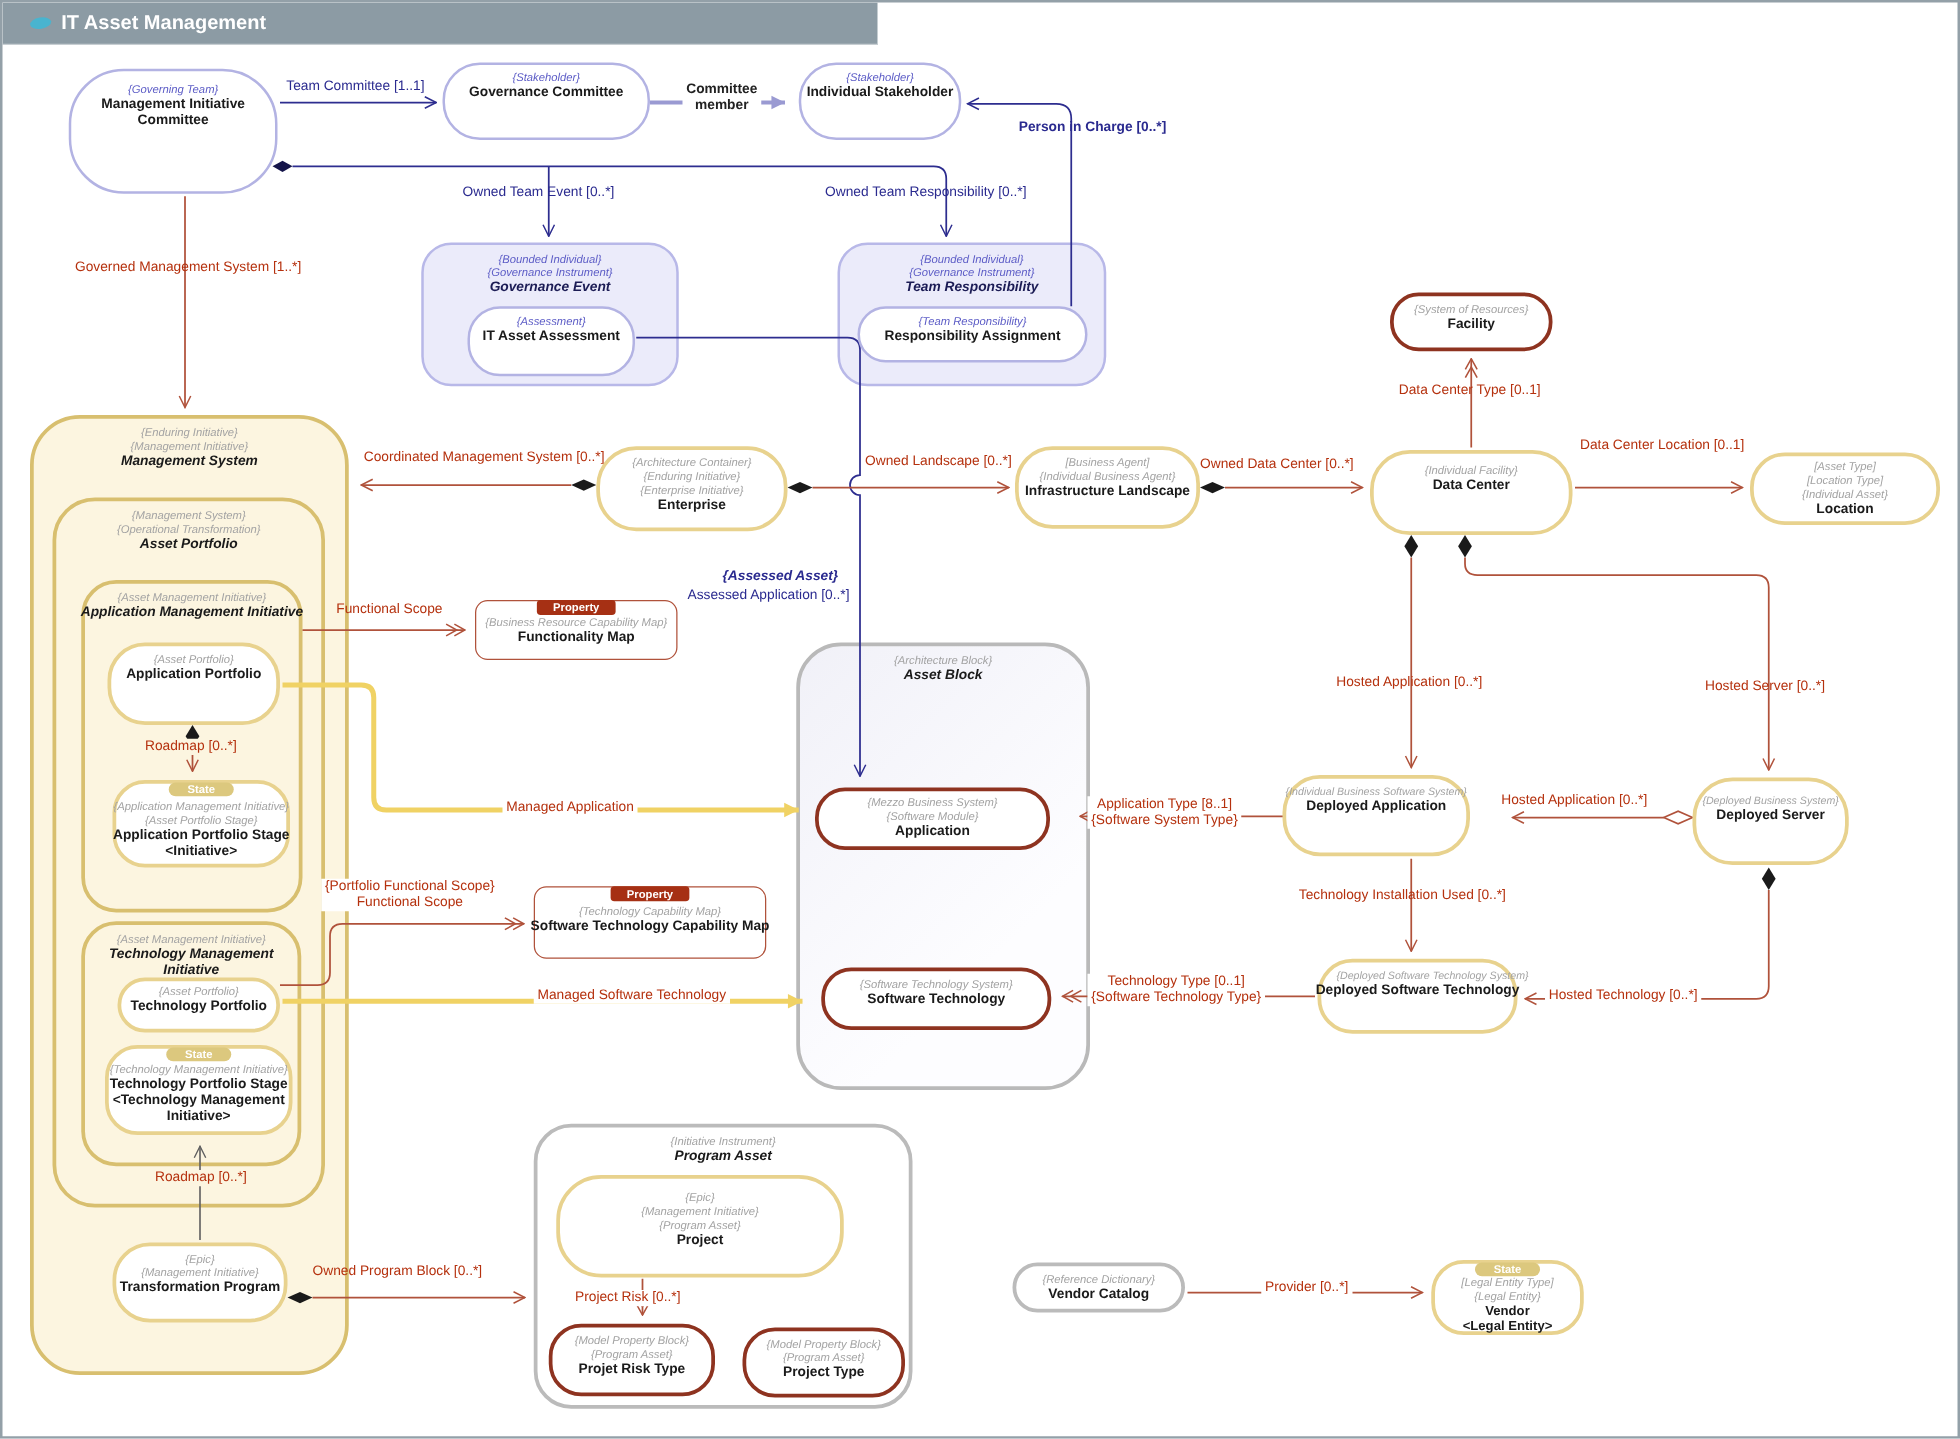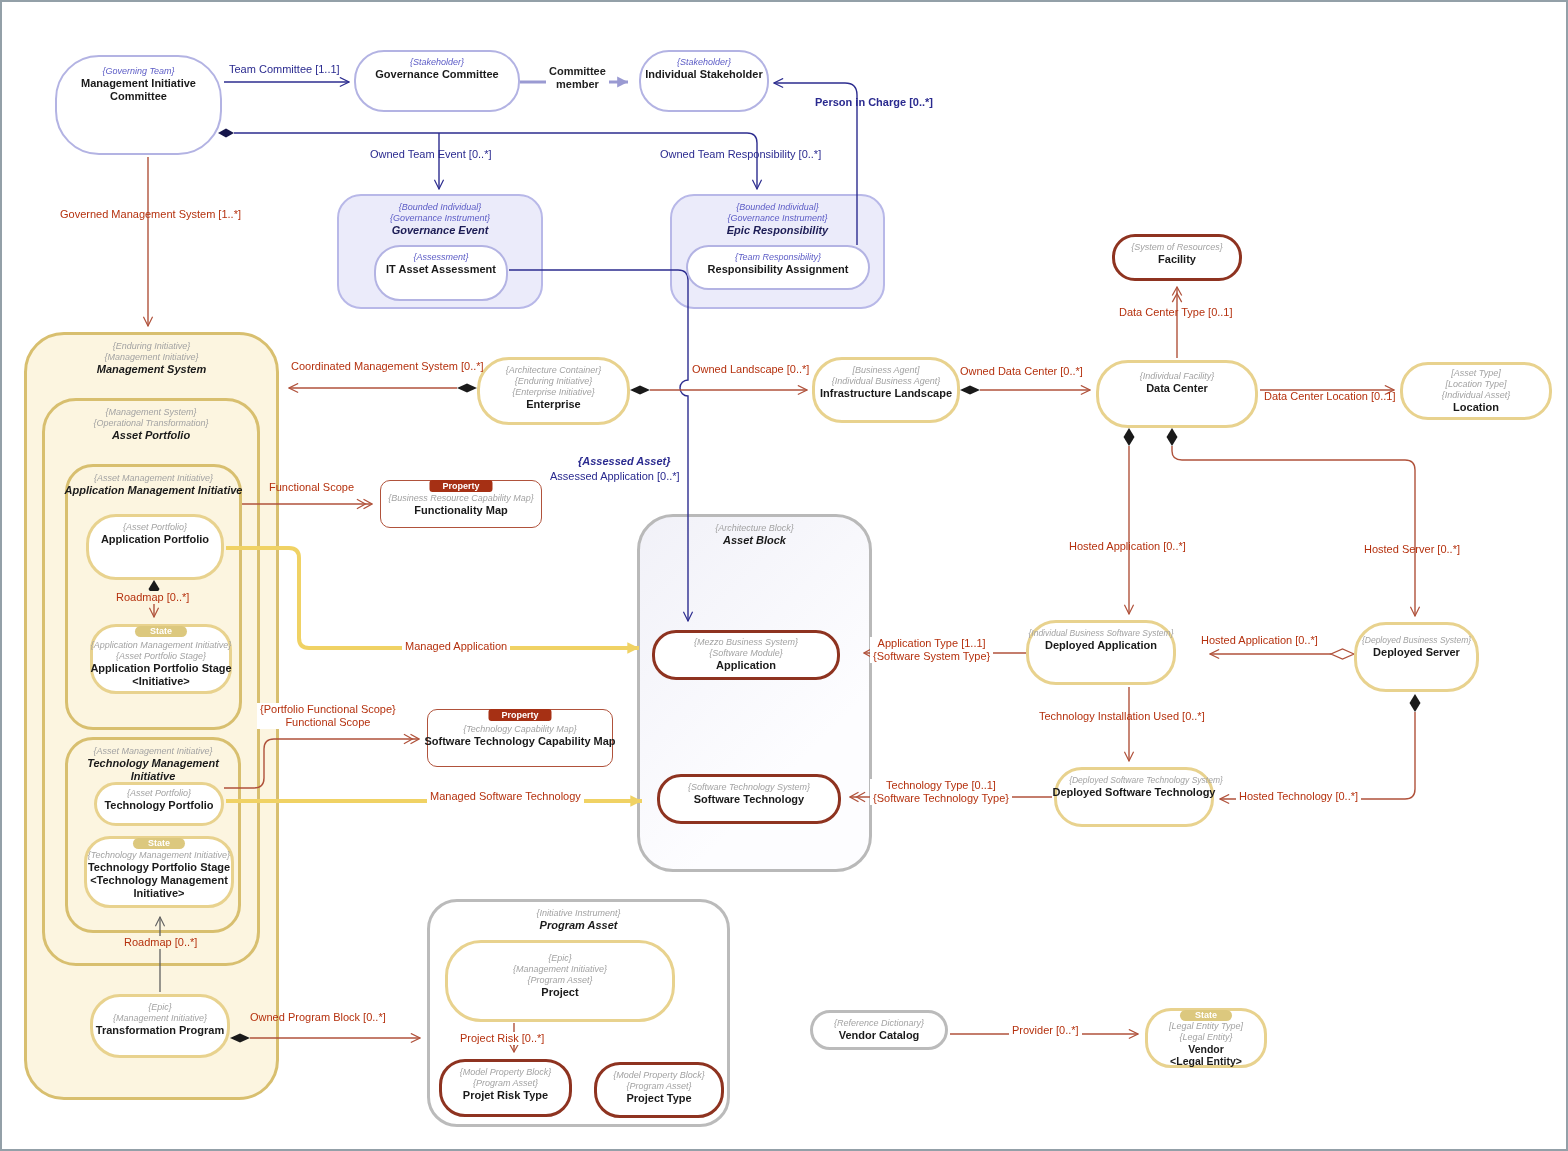--- a/index.html
+++ b/index.html
@@ -67,21 +67,21 @@
 Initiative</div>
   </div>
   <div class="cont lav st-blue nm-it nm-navy" style="left:335px;top:192px;width:206px;height:115px;border-radius:24px;">
     <div class="stereo">{Bounded Individual}
 {Governance Instrument}</div>
     <div class="nname">Governance Event</div>
   </div>
   <div class="cont lav st-blue nm-it nm-navy" style="left:668px;top:192px;width:215px;height:115px;border-radius:24px;">
     <div class="stereo">{Bounded Individual}
 {Governance Instrument}</div>
-    <div class="nname">Epic Responsibility</div>
+    <div class="nname">Team Responsibility</div>
   </div>
   <div class="cont assetblk nm-it" style="left:635px;top:512px;width:235px;height:358px;border-radius:36px;">
     <div class="stereo">{Architecture Block}</div>
     <div class="nname">Asset Block</div>
   </div>
   <div class="cont grayb nm-it" style="left:425px;top:897px;width:303px;height:228px;border-radius:30px;">
     <div class="stereo">{Initiative Instrument}</div>
     <div class="nname">Program Asset</div>
   </div>
 
@@ -287,37 +287,41 @@
   <div class="elabel dark wbg" style="left:544px;top:63px;">Committee
 member</div>
   <div class="elabel navy" style="left:813px;top:94px;font-weight:bold;">Person in Charge [0..*]</div>
   <div class="elabel navy" style="left:368px;top:146px;">Owned Team Event [0..*]</div>
   <div class="elabel navy" style="left:658px;top:146px;">Owned Team Responsibility [0..*]</div>
   <div class="elabel red" style="left:58px;top:206px;">Governed Management System [1..*]</div>
   <div class="elabel red" style="left:289px;top:358px;">Coordinated Management System [0..*]</div>
   <div class="elabel red" style="left:690px;top:361px;">Owned Landscape [0..*]</div>
   <div class="elabel red" style="left:958px;top:363px;">Owned Data Center [0..*]</div>
   <div class="elabel red" style="left:1117px;top:304px;">Data Center Type [0..1]</div>
-  <div class="elabel red" style="left:1262px;top:388px;">Data Center Location [0..1]</div>
+  <div class="elabel red" style="left:1262px;top:348px;">Data Center Location [0..1]</div>
   <div class="elabel navy bi wbg" style="left:573px;top:453px;">{Assessed Asset}</div>
   <div class="elabel navy wbg" style="left:545px;top:468px;">Assessed Application [0..*]</div>
   <div class="elabel red" style="left:267px;top:479px;">Functional Scope</div>
   <div class="elabel red wbg" style="left:255px;top:701px;">{Portfolio Functional Scope}
 Functional Scope</div>
   <div class="elabel red wbg" style="left:400px;top:638px;">Managed Application</div>
   <div class="elabel red wbg" style="left:425px;top:788px;">Managed Software Technology</div>
   <div class="elabel red" style="left:1067px;top:538px;">Hosted Application [0..*]</div>
   <div class="elabel red" style="left:1362px;top:541px;">Hosted Server [0..*]</div>
   <div class="elabel red wbg" style="left:1196px;top:632px;">Hosted Application [0..*]</div>
   <div class="elabel red" style="left:1037px;top:708px;">Technology Installation Used [0..*]</div>
   <div class="elabel red wbg" style="left:1234px;top:788px;">Hosted Technology [0..*]</div>
-  <div class="elabel red wbg" style="left:868px;top:635px;">Application Type [1..1]
+  <div class="elabel red wbg" style="left:868px;top:635px;">Application Type [8..1]
 {Software System Type}</div>
   <div class="elabel red wbg" style="left:868px;top:777px;">Technology Type [0..1]
 {Software Technology Type}</div>
   <div class="elabel red cbg" style="left:112px;top:589px;">Roadmap [0..*]</div>
   <div class="elabel red cbg" style="left:120px;top:934px;">Roadmap [0..*]</div>
   <div class="elabel red" style="left:248px;top:1009px;">Owned Program Block [0..*]</div>
   <div class="elabel red wbg" style="left:455px;top:1030px;">Project Risk [0..*]</div>
   <div class="elabel red wbg" style="left:1007px;top:1022px;">Provider [0..*]</div>
 
+  <div class="titlebar">
+    <span class="title-icon"></span>
+    <span>IT Asset Management</span>
+  </div>
 
 </div>
 
 </body></html>

